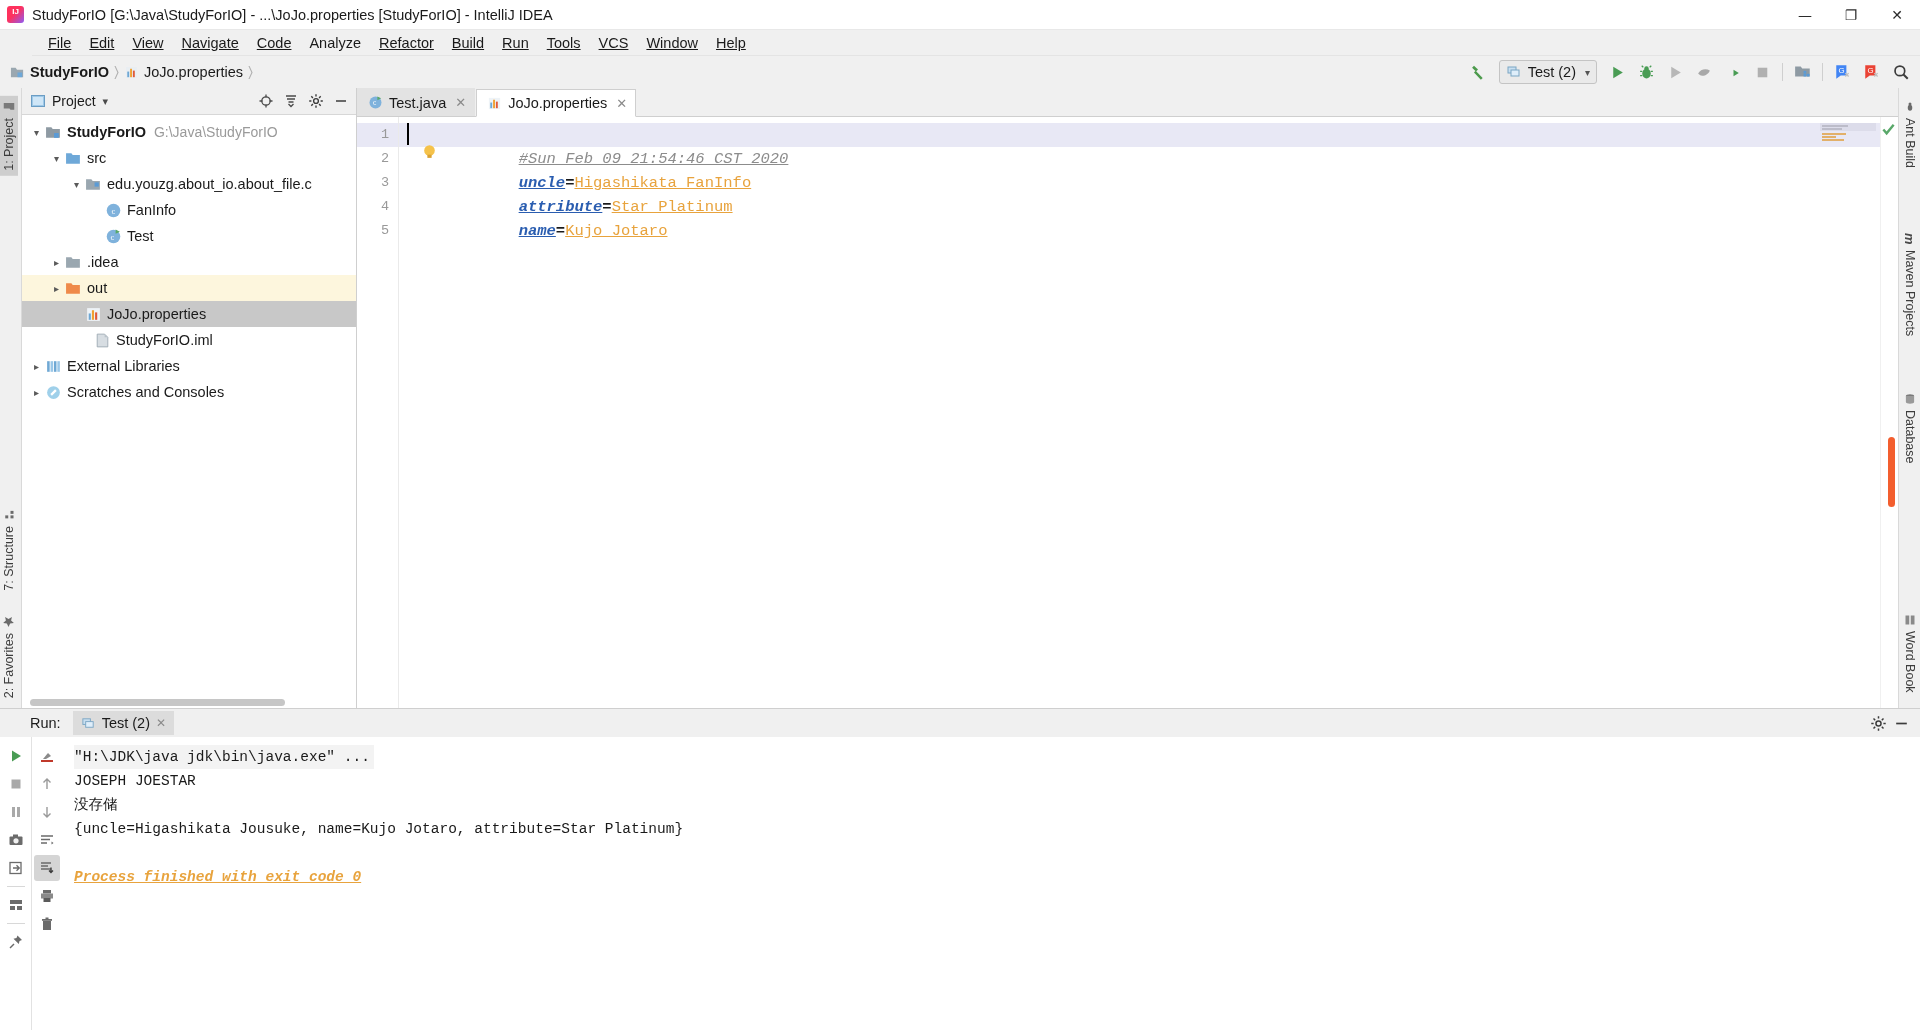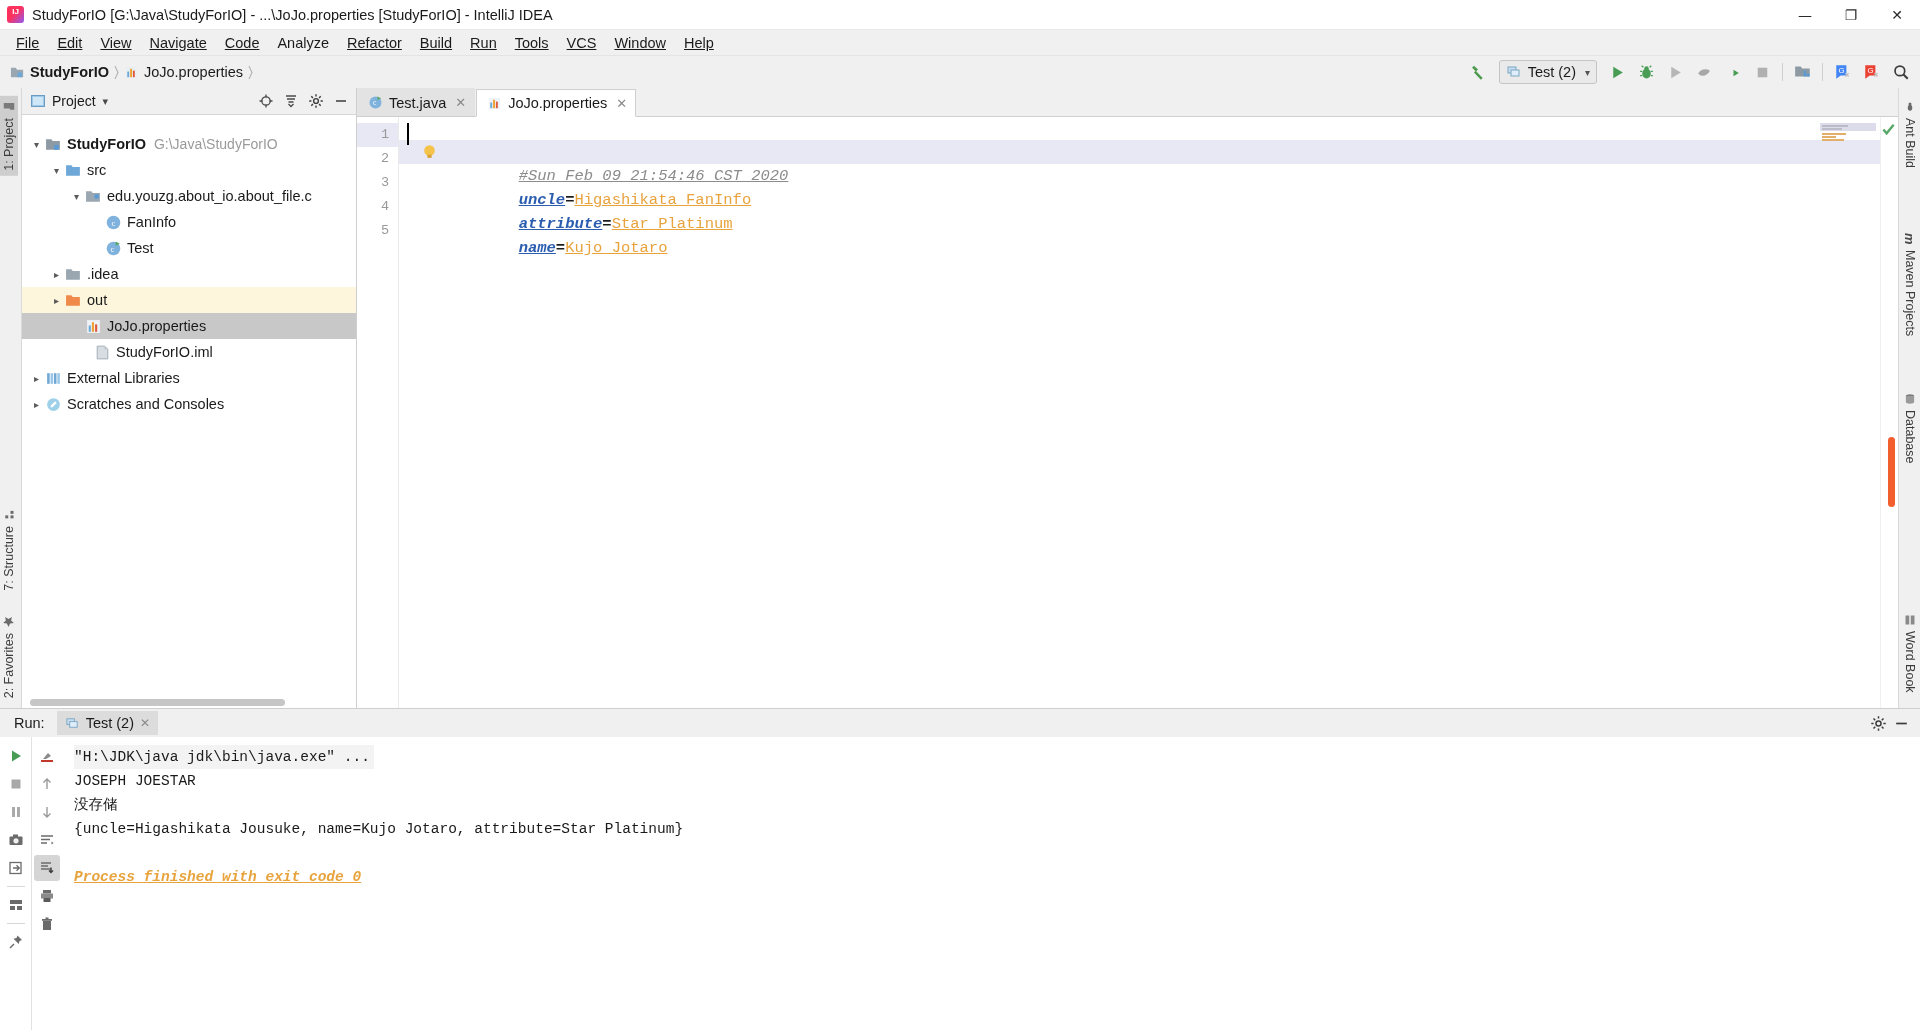--- a/index.html
+++ b/index.html
@@ -30,21 +30,21 @@
   }
   .title-text { font-size: 14.5px; color: #1a1a1a; white-space: nowrap; }
   .win-controls { position: absolute; right: 0; top: 0; height: 30px; display: flex; }
   .win-btn {
     width: 46px; height: 30px; display: flex; align-items: center; justify-content: center;
     color: #2b2b2b; font-size: 14px; font-family: "DejaVu Sans", sans-serif;
   }
 
   
   .menubar { height: 26px; background: #f0f0f0; display: flex; align-items: center;
-             padding-left: 7px; border-bottom: 1px solid #e4e4e4; }
+             padding-left: 7px; border-bottom: 1px solid #e4e4e4; margin-left: 32px; }
   .menu-item { padding: 2px 9px; font-size: 14.5px; color: #1a1a1a; white-space: nowrap; }
   .menu-item u { text-decoration: underline; }
 
   
   .navbar { height: 32px; background: #f0f0f0; display: flex; align-items: center;
             padding-left: 10px; position: relative; }
   .crumb { display: flex; align-items: center; font-size: 14.5px; color: #1a1a1a; }
   .crumb.bold { font-weight: bold; }
   .crumb-sep { color: #b0b0b0; margin: 0 5px; font-size: 15px; font-family: "DejaVu Sans", sans-serif; }
   .crumb-ico { width: 15px; height: 15px; margin-right: 5px; flex: none; }
@@ -69,21 +69,21 @@
                 position: relative; flex: none; }
   .strip-tab {
     position: absolute; writing-mode: vertical-rl; transform: rotate(180deg);
     font-size: 12.5px; color: #3c3c3c; white-space: nowrap; padding: 5px 2px;
     display: flex; align-items: center; gap: 5px;
   }
   .strip-tab.active { background: #cecece; }
 
   
   .project-panel { width: 335px; background: #fff; border-right: 1px solid #cfcfcf;
-                   display: flex; flex-direction: column; flex: none; gap: 12px; }
+                   display: flex; flex-direction: column; flex: none; }
   .panel-head { height: 27px; background: #f0f0f0; display: flex; align-items: center;
                 padding: 0 3px 0 8px; border-bottom: 1px solid #d7d7d7; }
   .panel-title { font-size: 14px; color: #1a1a1a; margin-left: 6px; }
   .panel-head-btns { margin-left: auto; display: flex; align-items: center; gap: 1px; }
   .ph-btn { width: 24px; height: 23px; display: flex; align-items: center; justify-content: center; }
 
   .tree { flex: 1; overflow: hidden; padding-top: 4px; font-size: 14.5px; position: relative; }
   .tree-row { height: 26px; display: flex; align-items: center; white-space: nowrap;
               padding-right: 6px; color: #1a1a1a; }
   .tree-row.selected { background: #c8c8c8; }
@@ -108,21 +108,21 @@
                  margin-bottom: -1px; }
   .etab .x { color: #8a8a8a; font-size: 13px; margin-left: 3px; font-family: "DejaVu Sans", sans-serif; }
   .tab-ico { width: 15px; height: 15px; flex: none; }
 
   .code-wrap { flex: 1; display: flex; position: relative; overflow: hidden; background: #fff; }
   .gutter { width: 42px; background: #fff; border-right: 1px solid #eaeaea; flex: none;
             padding-top: 6px; position: relative; }
   .gline { height: 24px; line-height: 24px; text-align: right; padding-right: 9px;
            font-family: "Liberation Mono", monospace; font-size: 13.5px; color: #999; }
   .gline.cur { background: #e8e8f5; }
-  .code { flex: 1; padding-top: 23px; position: relative; min-width: 0; }
+  .code { flex: 1; padding-top: 6px; position: relative; min-width: 0; }
   .cline { height: 24px; line-height: 24px; padding-left: 8px;
            font-family: "Liberation Mono", monospace; font-size: 15.5px; white-space: pre; }
   .cline.cur { background: #e8e8f5; }
   .tok-comment { color: #8c8c8c; font-style: italic; text-decoration: underline; }
   .tok-key { color: #2a5db0; font-style: italic; text-decoration: underline; font-weight: bold; }
   .tok-eq { color: #1a1a1a; font-weight: bold; }
   .tok-val { color: #e8a33d; text-decoration: underline; }
   .caret { position: absolute; left: 8px; top: 6px; width: 2px; height: 22px; background: #000; }
   .bulb { position: absolute; left: 22px; top: 26px; width: 17px; height: 17px; }
 
@@ -137,21 +137,21 @@
   .right-strip { width: 22px; background: #f0f0f0; border-left: 1px solid #d9d9d9;
                  position: relative; flex: none; }
   .rstrip-tab { position: absolute; right: 0; writing-mode: vertical-rl;
                 font-size: 12.5px; color: #3c3c3c; white-space: nowrap;
                 padding: 5px 3px; display: flex; align-items: center; gap: 5px; }
 
   
   .run-window { height: 328px; background: #fff; display: flex; flex-direction: column;
                 border-top: 1px solid #cfcfcf; }
   .run-head { height: 28px; background: #f0f0f0; display: flex; align-items: center;
-              padding-left: 14px; position: relative; }
+              padding-left: 30px; position: relative; }
   .run-label { font-size: 14.5px; color: #1a1a1a; margin-right: 12px; }
   .run-tab { display: flex; align-items: center; gap: 6px; height: 24px; padding: 0 8px;
              background: #dcdcdc; font-size: 14.5px; color: #1a1a1a; }
   .run-head-right { margin-left: auto; display: flex; align-items: center; gap: 6px; padding-right: 10px; }
   .run-body { flex: 1; display: flex; min-height: 0; }
   .run-toolcol { width: 31px; flex: none; display: flex; flex-direction: column;
                  align-items: center; padding-top: 6px; gap: 2px; background: #fff; }
   .rt-btn { width: 26px; height: 26px; display: flex; align-items: center; justify-content: center; }
   .rt-btn.pressed { background: #d5d5d5; border-radius: 3px; }
   .rt-div { width: 18px; height: 1px; background: #d8d8d8; margin: 3px 0; }

